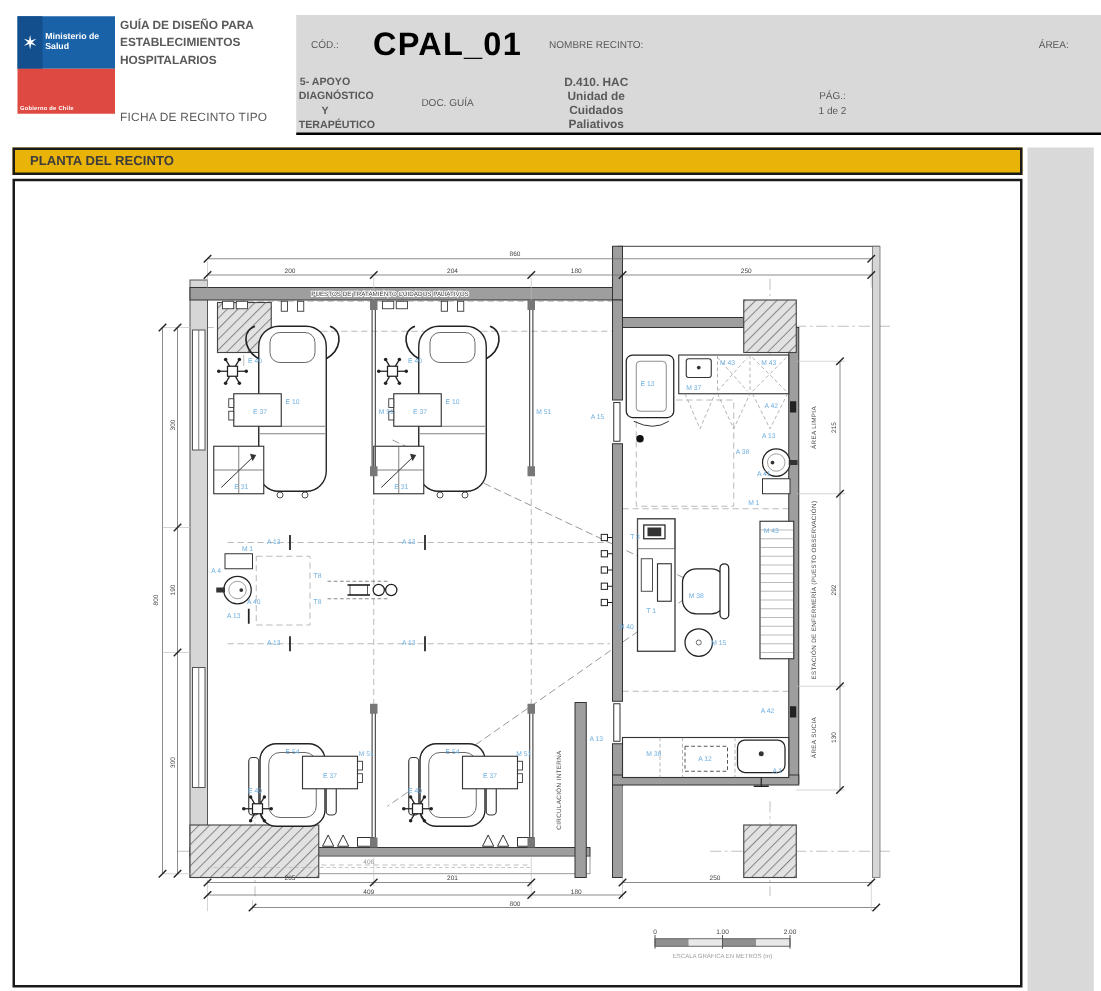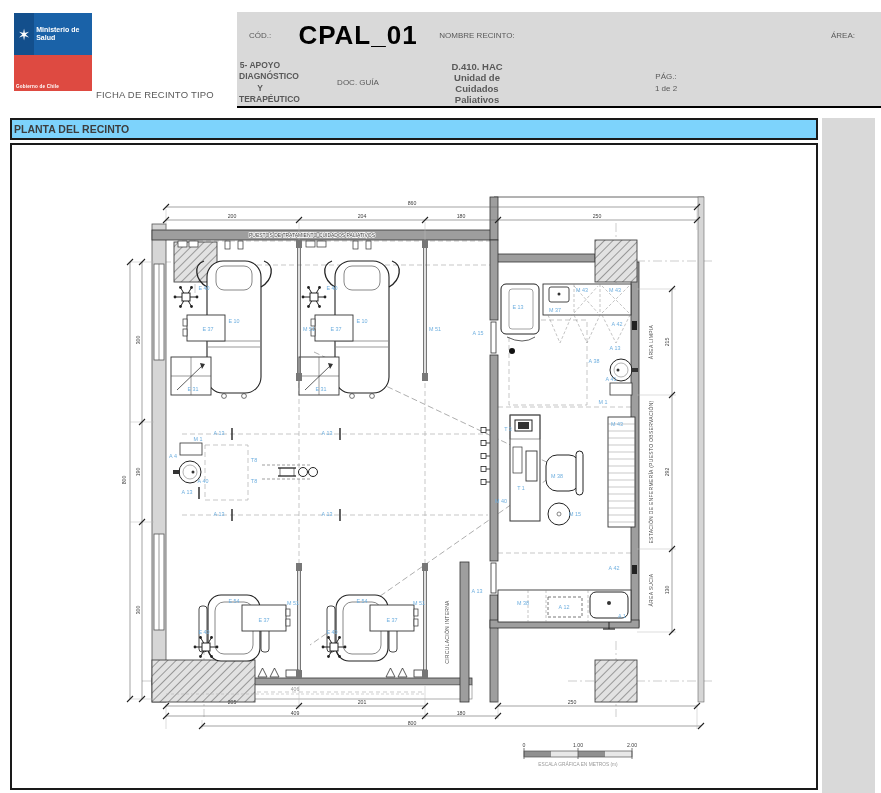--- a/index.html
+++ b/index.html
@@ -20,23 +20,23 @@
              grid-template-columns:46px 150px 88px 290px 64px;grid-template-rows:1fr 1fr;
              align-items:center;color:#595959;}
   .cell{padding:1px 2px;text-align:center;}
   .lbl{font-size:8px;color:#595959;}
   .big-code{font-size:26px;font-weight:bold;letter-spacing:1px;color:#000000;}
   .bold-sm{font-size:8.5px;font-weight:bold;line-height:1.3;}
   .bold-md{font-size:11px;font-weight:bold;line-height:1.25;}
   .bold-doc{font-size:9.5px;font-weight:bold;text-align:center;}
   .pag{font-size:8px;line-height:1.4;}
   
-  .section-bar{position:absolute;left:10px;top:118px;width:808px;height:22px;background:#7dd3fc;
+  .section-bar{position:absolute;left:10px;top:118px;width:808px;height:22px;background:#eab308;
                border:2px solid #1a1a1a;box-sizing:border-box;display:flex;align-items:center;
-               font-size:10.5px;font-weight:bold;color:#3d3d3d;padding-left:2px;}
+               font-size:10.5px;font-weight:bold;color:#3d3d3d;padding-left:12px;}
   .right-strip{position:absolute;left:822px;top:118px;width:53px;height:675px;background:#d9d9d9;}
   .content-box{position:absolute;left:10px;top:143px;width:808px;height:647px;background:#fff;
                border:2px solid #1a1a1a;box-sizing:border-box;}
   svg{display:block;}
   svg text{font-family:"Liberation Sans",sans-serif;text-anchor:middle;}
   .tag{fill:#6fafdf;font-size:5.4px;}
   .dim{fill:#3f3f3f;font-size:5.2px;}
   .dim.light{fill:#9a9a9a;}
   .area{fill:#4a4a4a;font-size:5px;letter-spacing:.3px;}
   .note{fill:#3a3a3a;font-size:5px;paint-order:stroke;stroke:#ffffff;stroke-width:1.4px;}
@@ -51,20 +51,21 @@
     <div class="logo">
       <div class="logo-blue">
         <span class="emblem">✶</span>
         <span class="logo-min">Ministerio de Salud</span>
       </div>
       <div class="logo-red">
         <span class="logo-gob">Gobierno de Chile</span>
       </div>
     </div>
     <div class="hdr-title">
+      <div class="t1">GUÍA DE DISEÑO PARA ESTABLECIMIENTOS HOSPITALARIOS</div>
       <div class="t2">FICHA DE RECINTO TIPO</div>
     </div>
     <div class="hdr-table">
       <div class="cell lbl">CÓD.:</div>
       <div class="cell big-code">CPAL_01</div>
       <div class="cell lbl">NOMBRE RECINTO:</div>
       <div class="cell"></div>
       <div class="cell lbl">ÁREA:</div>
       <div class="cell bold-sm">5- APOYO DIAGNÓSTICO Y TERAPÉUTICO</div>
       <div class="cell lbl">DOC. GUÍA</div>

